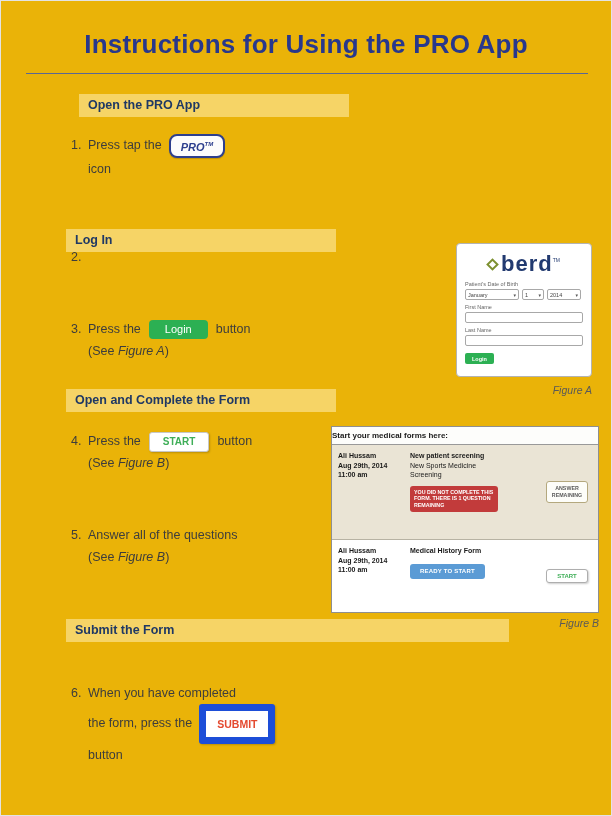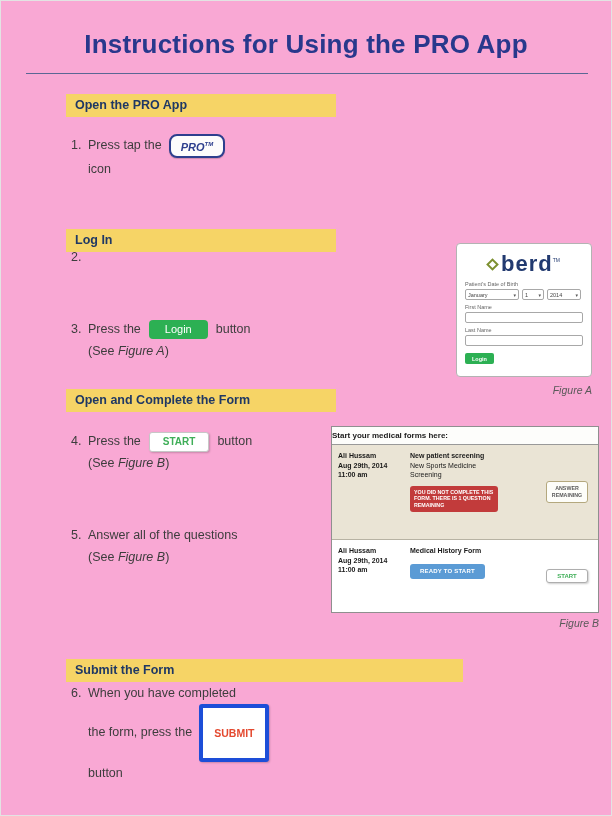--- a/index.html
+++ b/index.html
@@ -1,35 +1,35 @@
 <!DOCTYPE html>
 <html><head>
 <meta charset="utf-8">
 <style>
   * { margin:0; padding:0; box-sizing:border-box; }
   body { background:#ffffff; font-family:"Liberation Sans", sans-serif; }
   .page {
-    position:relative; width:612px; height:816px; background:#f9a8d4;
+    position:relative; width:612px; height:816px; background:#eab308;
     border:1px solid #e3e3e3; overflow:hidden; color:#3d3d3d;
     font-family:"Liberation Sans", sans-serif;
   }
   .title {
     position:absolute; top:28px; left:0; width:100%; text-align:center;
     font-size:26px; font-weight:bold; color:#28388c; letter-spacing:.2px;
   }
   .title-rule { position:absolute; top:72px; left:25px; width:562px; border-top:1.5px solid #5a6794; }
 
   .secbar {
     position:absolute; left:65px; height:23px; line-height:23px; background:#f6d466;
     color:#1f3864; font-weight:bold; font-size:12.5px; padding-left:9px;
   }
-  .bar1 { top:93px;  width:270px; }
+  .bar1 { top:93px;  width:270px;margin-left:13px; }
   .bar2 { top:228px; width:270px; }
   .bar3 { top:388px; width:270px; }
-  .bar4 { top:658px; width:397px; }
+  .bar4 { top:618px; width:443px; }
 
   .step { position:absolute; display:flex; font-size:12.5px; line-height:22px; color:#3d3d3d; }
   .step .num { width:17px; flex:0 0 17px; }
   .step1 { top:133px; left:70px; }
   .step2 { top:245px; left:70px; }
   .step3 { top:317px; left:70px; }
   .step4 { top:429px; left:70px; }
   .step5 { top:523px; left:70px; }
   .step6 { top:681px; left:70px; }
   .figref { font-style:italic; }
@@ -43,22 +43,22 @@
   .login-btn {
     display:inline-block; background:#2cb053; color:#fff; border-radius:4px;
     padding:0 16px; margin:0 8px; font-size:11px; line-height:19px; vertical-align:middle;
   }
   .start-btn {
     display:inline-block; background:#fff; border:1px solid #c7c7c7; border-radius:3px;
     color:#3fae58; font-weight:bold; padding:0 13px; margin:0 8px; font-size:10px;
     line-height:18px; vertical-align:middle; box-shadow:1px 1px 2px rgba(0,0,0,.2);
   }
   .submit-btn {
-    display:inline-block; background:#fff; border:4px solid #1d4ed8; border-radius:3px;
-    color:#e4492f; font-weight:bold; padding:16px 11px; margin:0 7px; font-size:10.5px;
+    display:inline-block; background:#fff; border:7px solid #1d4ed8; border-radius:3px;
+    color:#e4492f; font-weight:bold; padding:4px 11px; margin:0 7px; font-size:10.5px;
     line-height:18px; vertical-align:middle; box-shadow:1px 1px 2px rgba(0,0,0,.2);
   }
 
   
   .figa {
     position:absolute; left:455px; top:242px; width:136px; height:134px;
     background:#fff; border:1px solid #b3b3b3; border-radius:4px; padding:7px 8px 0 8px;
   }
   .berd-logo { text-align:center; margin-bottom:4px; white-space:nowrap; }
   .berd-diamond {

